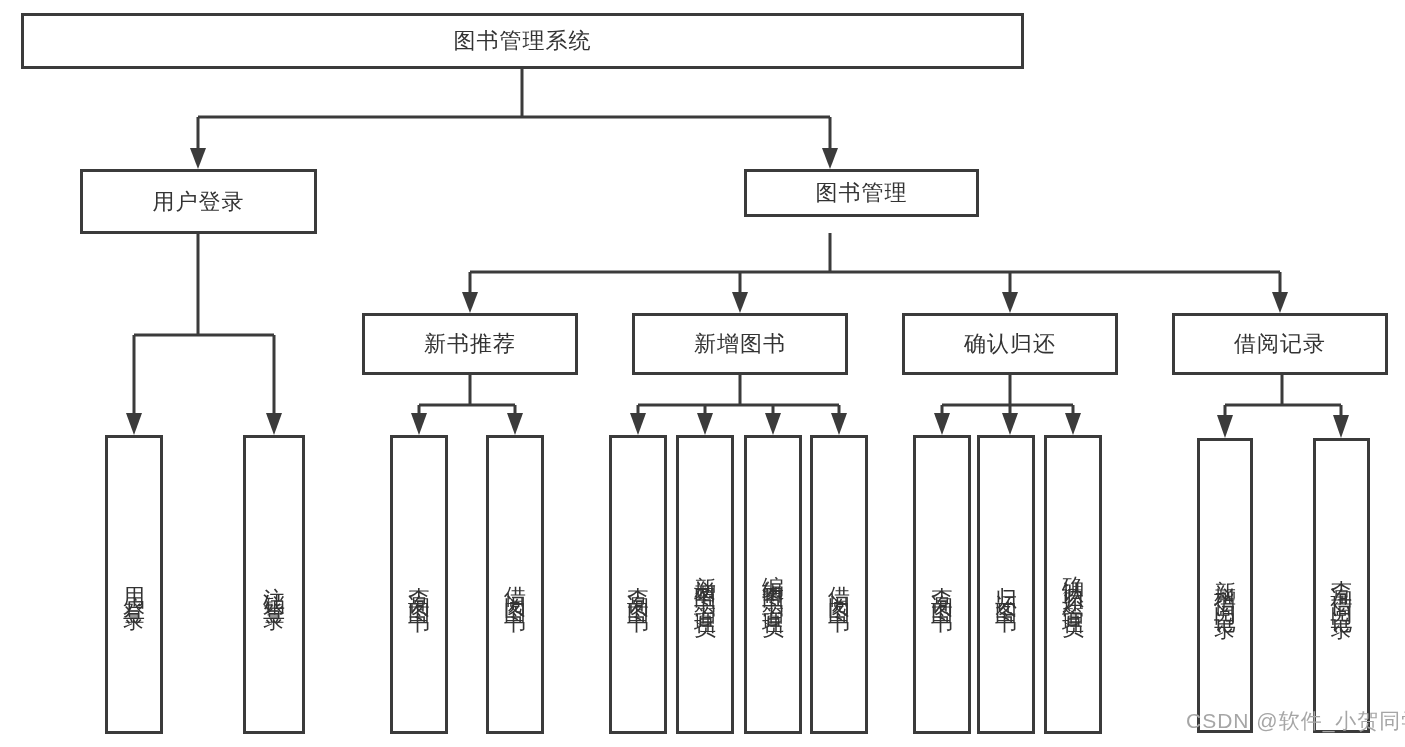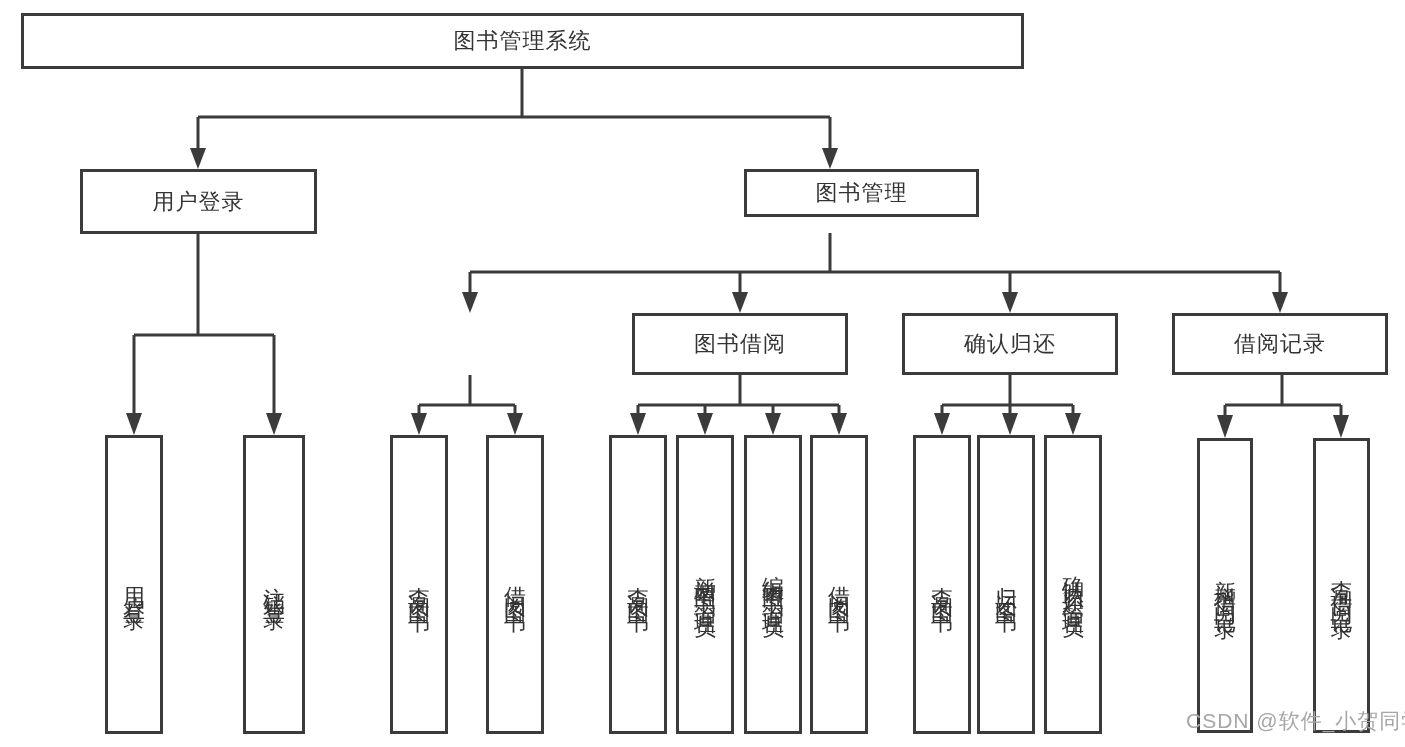--- a/index.html
+++ b/index.html
@@ -125,22 +125,25 @@
     <span>图书管理系统</span>
   </div>
 
   <div class="node" id="node-user-login">
     <span>用户登录</span>
   </div>
   <div class="node" id="node-book-management">
     <span>图书管理</span>
   </div>
 
+  <div class="node l3" id="node-new-book-recommend">
+    <span>新书推荐</span>
+  </div>
   <div class="node l3" id="node-book-borrow">
-    <span>图书借阅</span>
+    <span>新增图书</span>
   </div>
   <div class="node l3" id="node-current-borrow">
     <span>确认归还</span>
   </div>
   <div class="node l3" id="node-borrow-records">
     <span>借阅记录</span>
   </div>
 
   <div class="node vnode leaf" id="leaf-user-login">用户登录</div>
   <div class="node vnode leaf" id="leaf-logout">注销登录</div>

